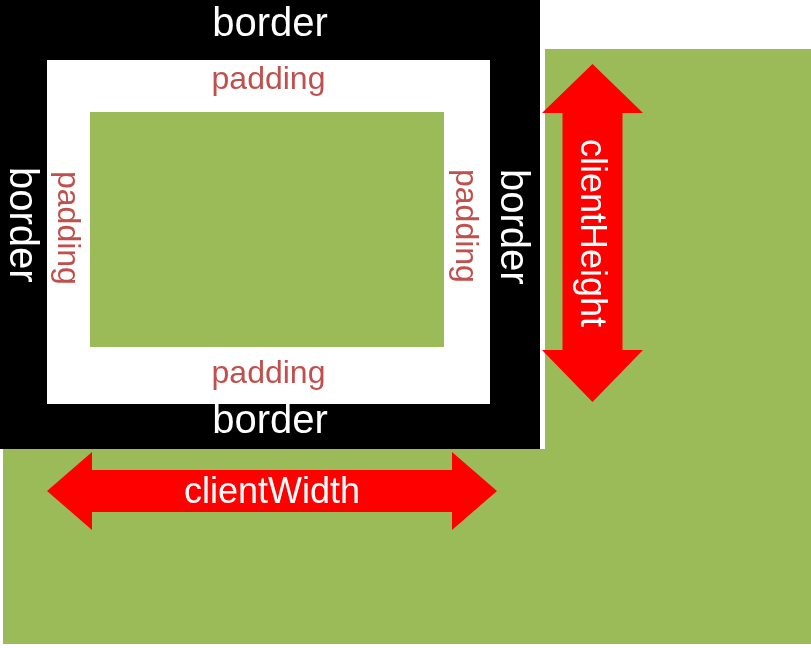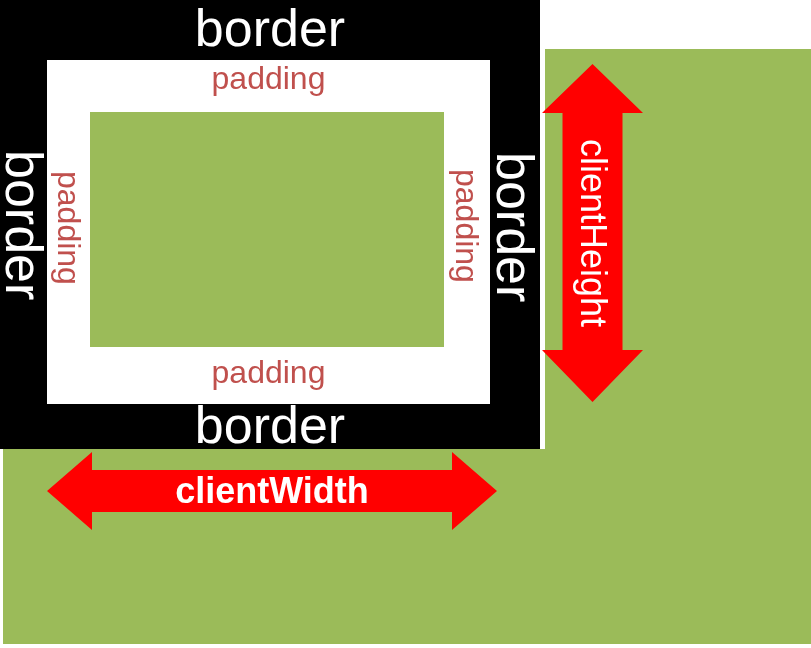--- a/index.html
+++ b/index.html
@@ -12,42 +12,42 @@
   .bg-green { position: absolute; background: #9BBB59; }
   #bg-green-right  { left: 545px; top: 49px;  width: 266px; height: 400px; }
   #bg-green-bottom { left: 3px;   top: 449px; width: 808px; height: 195px; }
 
   
   #border-box  { position: absolute; left: 0;    top: 0;     width: 540px; height: 449px; background: #000000; }
   #padding-box { position: absolute; left: 47px; top: 60px;  width: 443px; height: 344px; background: #ffffff; }
   #content-box { position: absolute; left: 90px; top: 112px; width: 354px; height: 235px; background: #9BBB59; }
 
   .lbl { position: absolute; line-height: 1; white-space: nowrap; }
-  .lbl-border { color: #ffffff; font-size: 52px; }
+  .lbl-border { color: #ffffff; font-size: 40px; }
   .lbl-padding { color: #C0504D; font-size: 32px; }
   .h-center { text-align: center; }
 
   #border-top-label    { left: 0;     top: 2px;   width: 540px; }
   #border-bottom-label { left: 0;     top: 399px; width: 540px; }
   #padding-top-label    { left: 47px; top: 62px;  width: 443px; }
   #padding-bottom-label { left: 47px; top: 356px; width: 443px; }
 
   .v-box { position: absolute; display: flex; align-items: center; justify-content: center; }
   .vtext { writing-mode: vertical-rl; line-height: 1; white-space: nowrap; }
   #border-left-box   { left: 0;     top: 135px; width: 47px; height: 180px; }
   #border-right-box  { left: 490px; top: 132px; width: 50px; height: 190px; }
   #padding-left-box  { left: 47px;  top: 158px; width: 43px; height: 140px; }
   #padding-right-box { left: 444px; top: 156px; width: 46px; height: 140px; }
 
   
   .arrow-wrap { position: absolute; display: flex; align-items: center; justify-content: center; }
   .arrow-wrap svg { position: absolute; left: 0; top: 0; }
   .arrow-label { position: relative; color: #ffffff; font-size: 36px; line-height: 1; white-space: nowrap; }
 
-  #client-width-arrow  { left: 47px;  top: 452px; width: 450px; height: 78px; font-weight: bold; }
+  #client-width-arrow  { left: 47px;  top: 452px; width: 450px; height: 78px; }
   #client-height-arrow { left: 542px; top: 64px;  width: 101px; height: 338px; }
 </style>
 </head>
 <body>
 
 <div id="stage">
 
   <div id="bg-green-right" class="bg-green"></div>
   <div id="bg-green-bottom" class="bg-green"></div>
 

